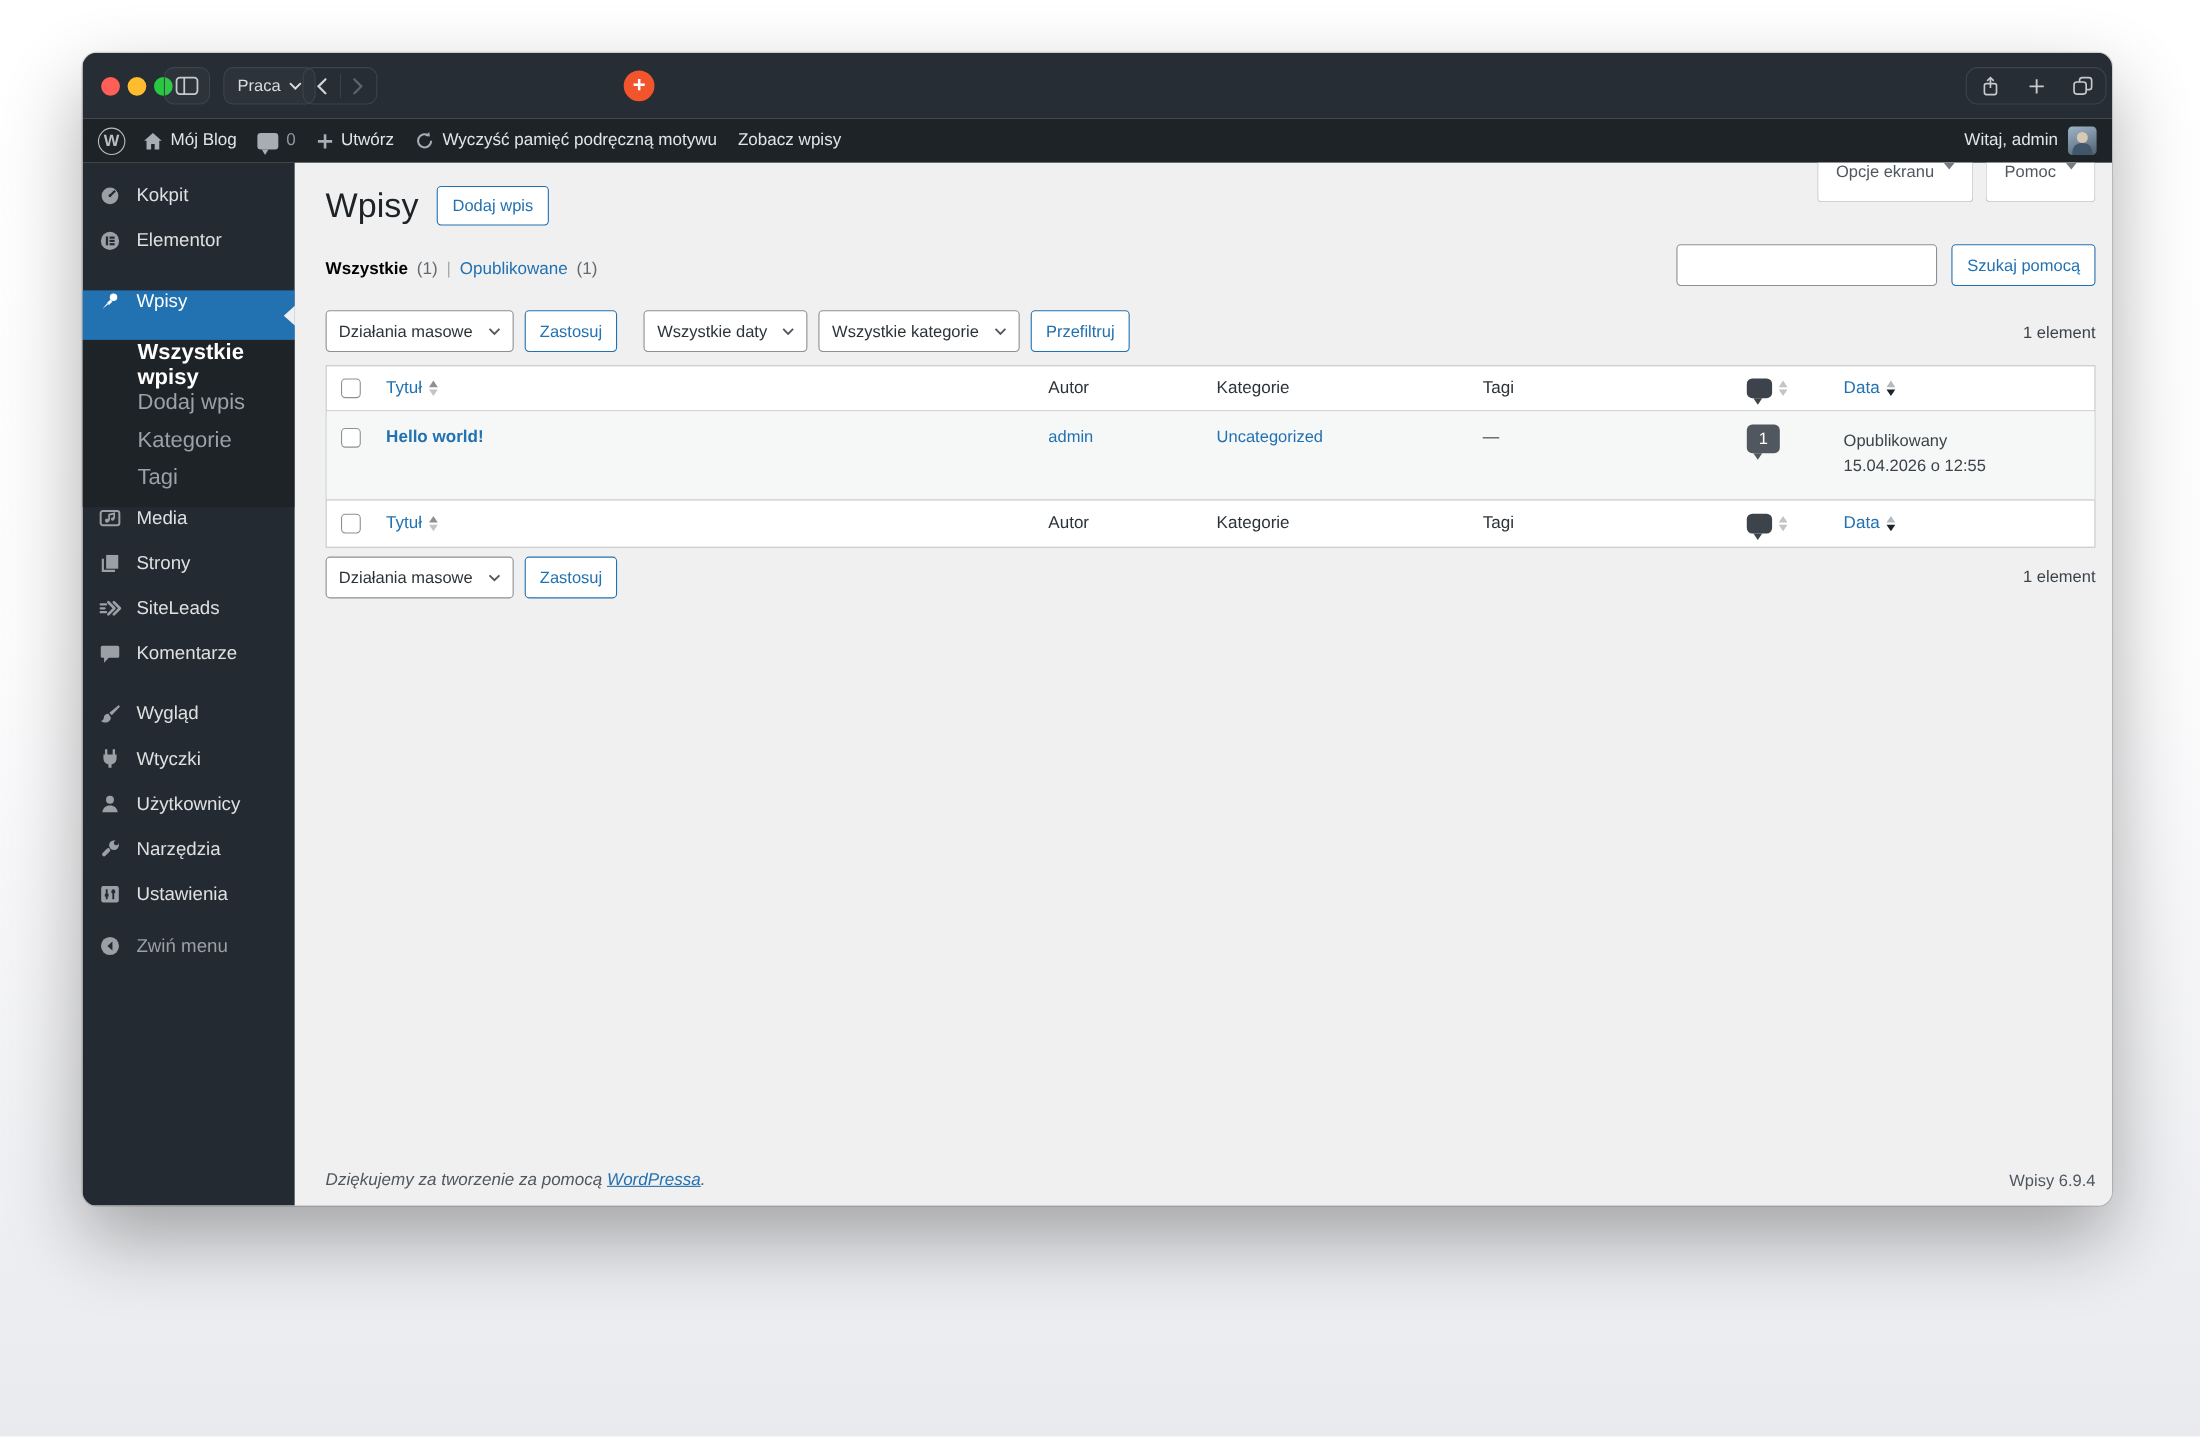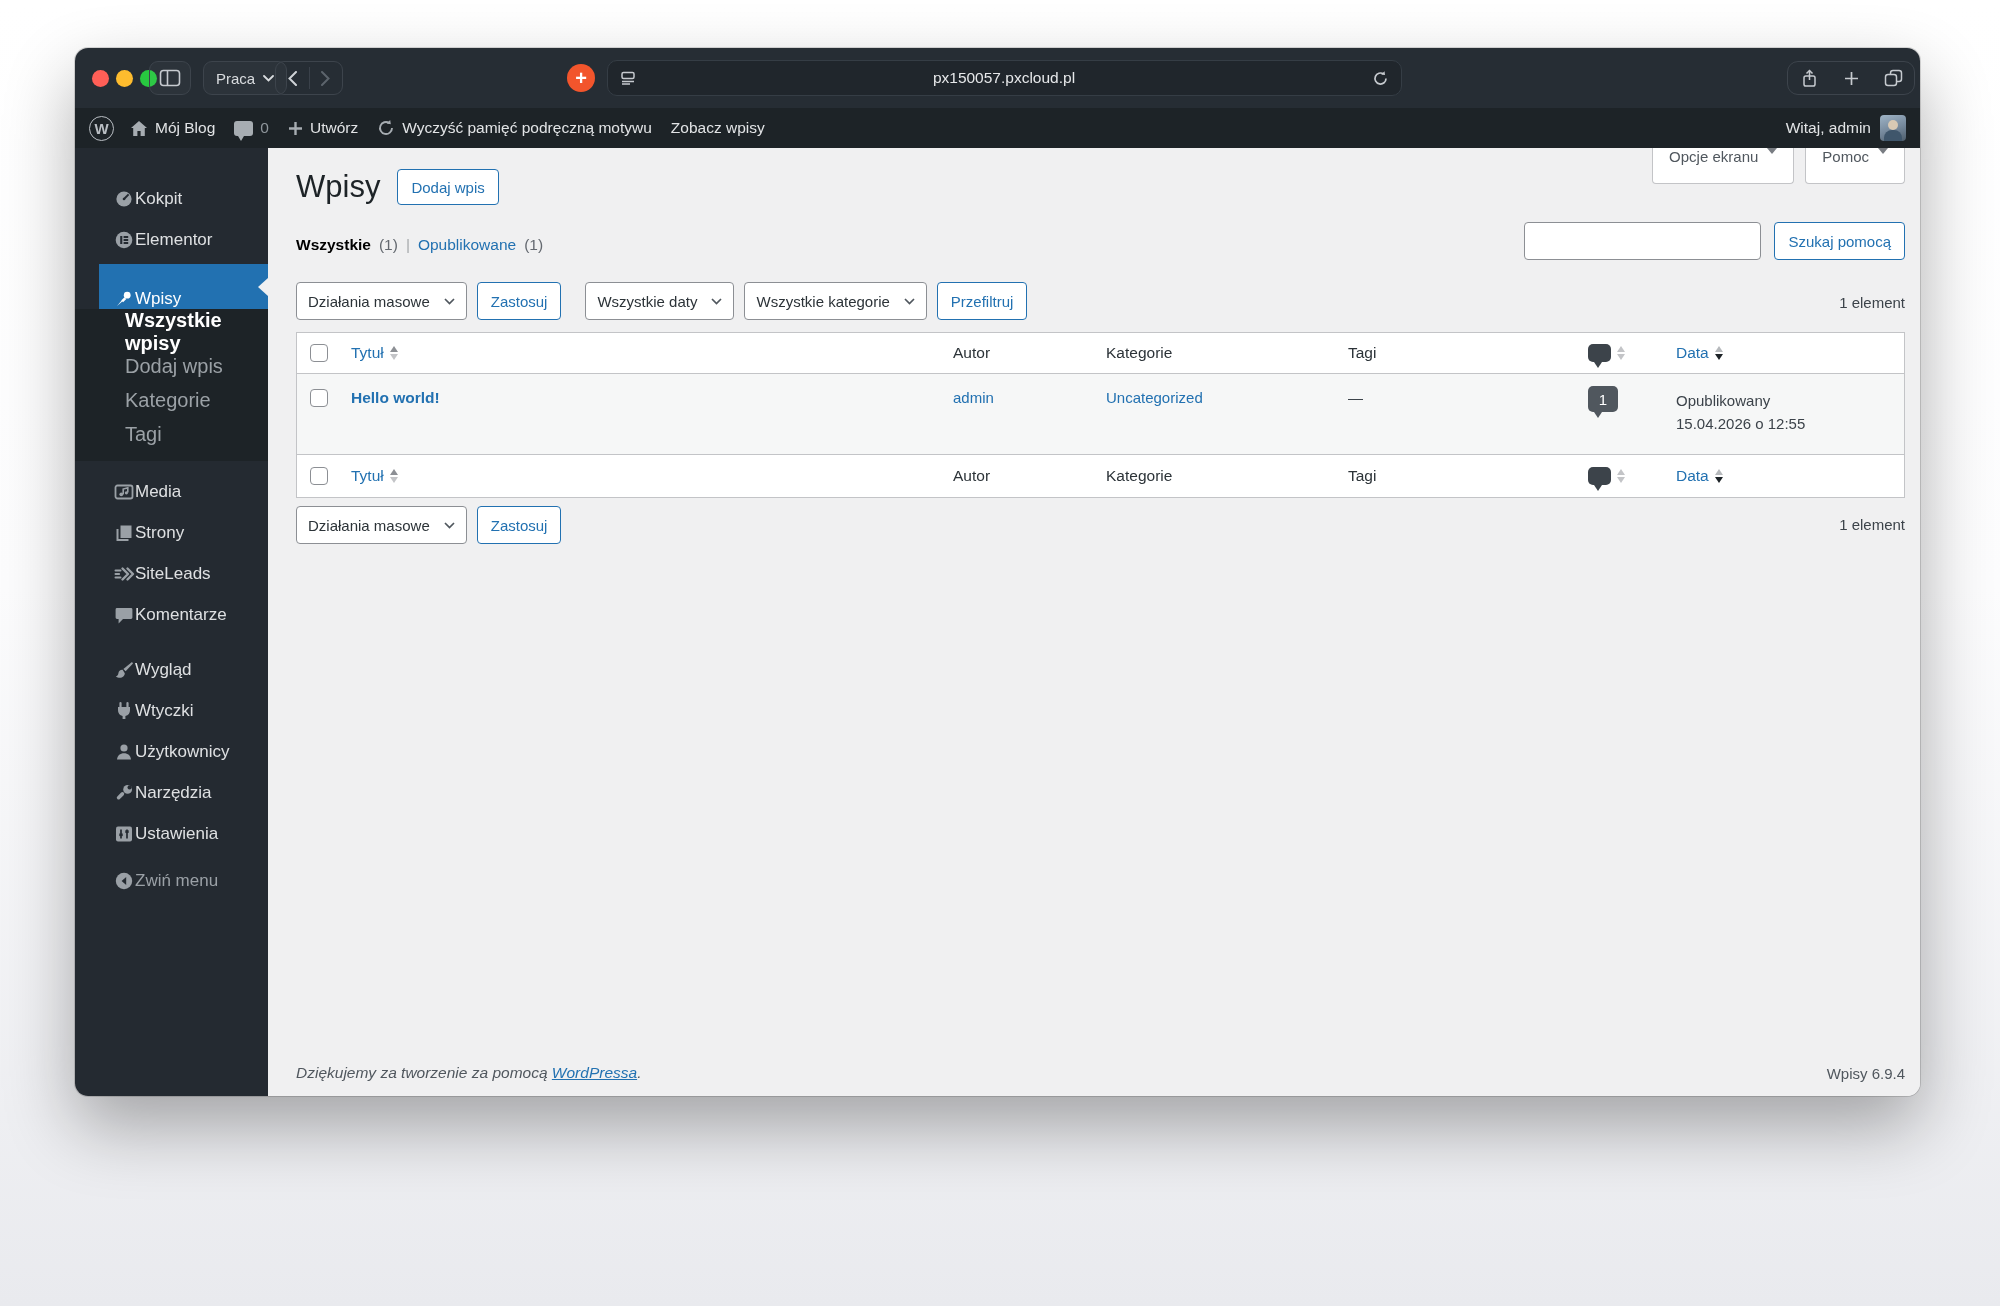--- a/index.html
+++ b/index.html
@@ -31,21 +31,21 @@
   .wp-logo{width:25px;height:25px;border-radius:50%;border:1.6px solid #b9bec3;color:#b9bec3;display:flex;align-items:center;justify-content:center;font-size:15px;font-weight:bold;margin-right:16px;box-sizing:border-box;}
   .ab-count{color:#8f969c;}
   .ab-right{margin-left:auto;display:flex;align-items:center;gap:9px;}
   .avatar{width:26px;height:26px;border-radius:4px;background:linear-gradient(160deg,#9fb4c6 0%,#74879a 55%,#4e5d6b 100%);position:relative;overflow:hidden;}
   .avatar::before{content:"";position:absolute;left:8px;top:5px;width:10px;height:10px;border-radius:50%;background:#d8c9b4;}
   .avatar::after{content:"";position:absolute;left:4px;top:15px;width:18px;height:12px;border-radius:8px 8px 0 0;background:#3f566b;}
 
   
   .sidebar{position:absolute;left:0;top:100px;bottom:0;width:193px;background:#242a31;color:#e2e4e6;font-size:17px;}
   .menu{padding-top:20px;}
-  .m-item{height:41px;display:flex;align-items:flex-end;padding-left:14px;color:#dee0e2;margin-left:24px;}
+  .m-item{height:41px;display:flex;align-items:flex-start;gap:13px;padding-left:14px;color:#dee0e2;}
   .m-item .m-ic{width:22px;display:flex;justify-content:center;color:#9aa0a6;}
   .m-sep{height:14px;}
   .m-item.active{height:45px;background:#2271b1;color:#fff;position:relative;}
   .m-item.active .m-ic{color:#fff;}
   .m-item.active::after{content:"";position:absolute;right:0;top:50%;transform:translateY(-50%);border:9px solid transparent;border-right:10px solid #f0f0f1;border-left:none;}
   .submenu{background:#1d2327;padding:6px 0 10px;}
   .sm-item{height:34px;display:flex;align-items:center;padding-left:50px;font-size:20px;color:#9ba1a6;}
   .sm-item.current{color:#fff;font-weight:bold;}
   .collapse{margin-top:6px;color:#9aa0a6;}
 
@@ -152,36 +152,20 @@
           <svg class="icon-svg" width="9" height="15" viewBox="0 0 9 15">
               <path d="M1 1l6.5 6.5L1 14" fill="none" stroke="currentColor" stroke-width="2" stroke-linecap="round"></path>
             </svg>
         </span>
       </div>
 
       <div class="ext-btn">
         <span>+</span>
       </div>
 
-      <div class="url-field">
-        <span class="ab-icon" style="color:#c6cacf">
-          <svg class="icon-svg" width="16" height="16" viewBox="0 0 16 16">
-              <rect x="2" y="2.5" width="12" height="6" rx="1.5" fill="none" stroke="currentColor" stroke-width="1.5"></rect>
-              <line x1="2" y1="11.5" x2="14" y2="11.5" stroke="currentColor" stroke-width="1.5"></line>
-              <line x1="2" y1="14" x2="10" y2="14" stroke="currentColor" stroke-width="1.5"></line>
-            </svg>
-        </span>
-        <span class="url-text">px150057.pxcloud.pl</span>
-        <span style="color:#c6cacf">
-          <svg class="icon-svg" width="17" height="17" viewBox="0 0 17 17">
-              <path d="M14 8.5A5.5 5.5 0 1 1 11.6 4" fill="none" stroke="currentColor" stroke-width="1.7"></path>
-              <path d="M12.5 1.2l.5 3.8-3.8-.5z" fill="currentColor"></path>
-            </svg>
-        </span>
-      </div>
 
       <div class="right-pill">
         <button class="rp-btn">
           <svg class="icon-svg" width="17" height="19" viewBox="0 0 17 19">
               <rect x="3" y="7" width="11" height="10" rx="1.8" fill="none" stroke="currentColor" stroke-width="1.5"></rect>
               <line x1="8.5" y1="1.8" x2="8.5" y2="11" stroke="currentColor" stroke-width="1.5"></line>
               <path d="M5.5 4.5L8.5 1.5l3 3" fill="none" stroke="currentColor" stroke-width="1.5"></path>
             </svg>
         </button>
         <button class="rp-btn">

